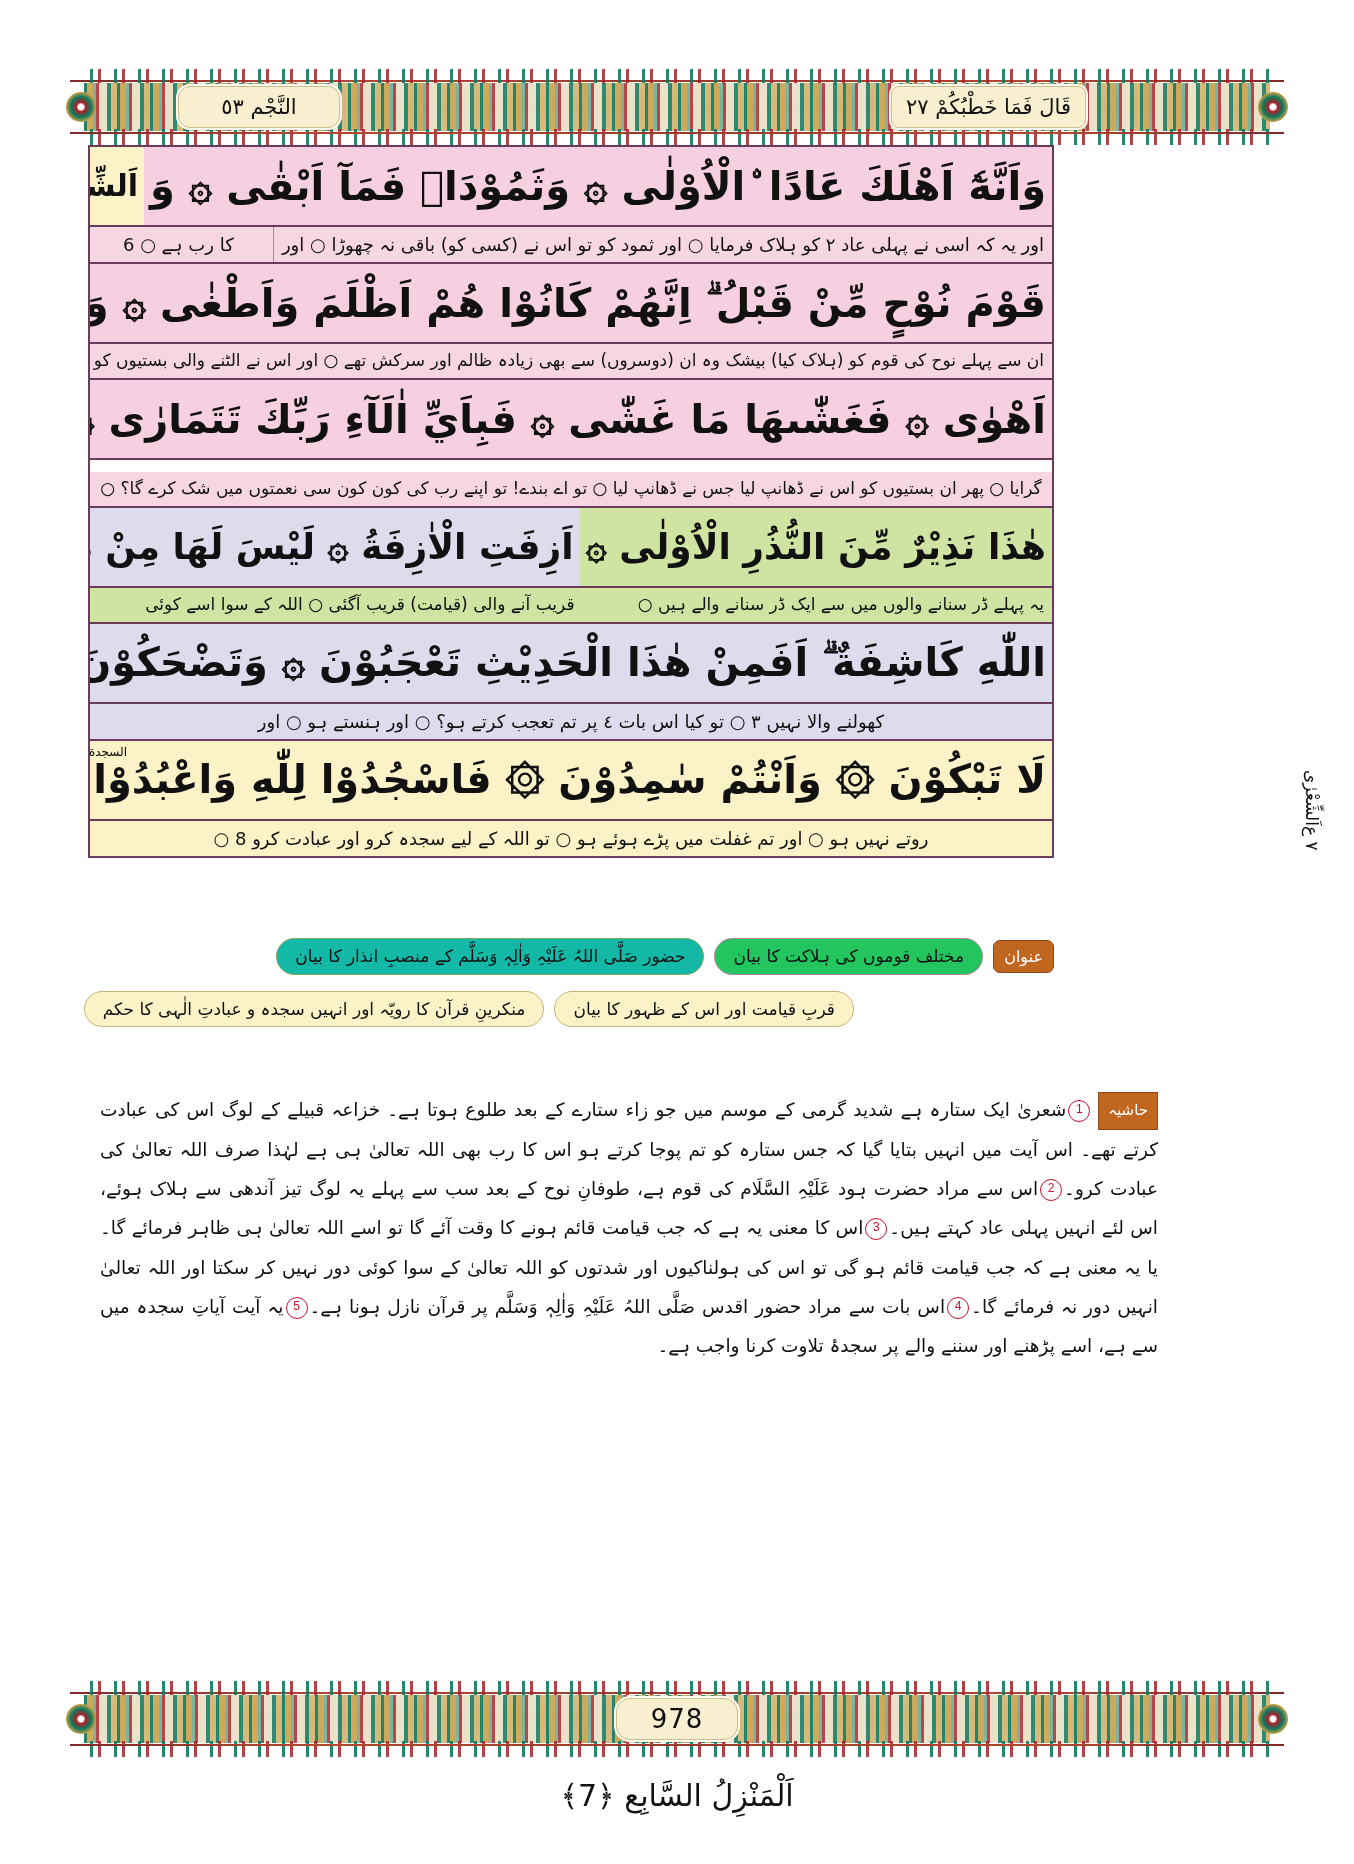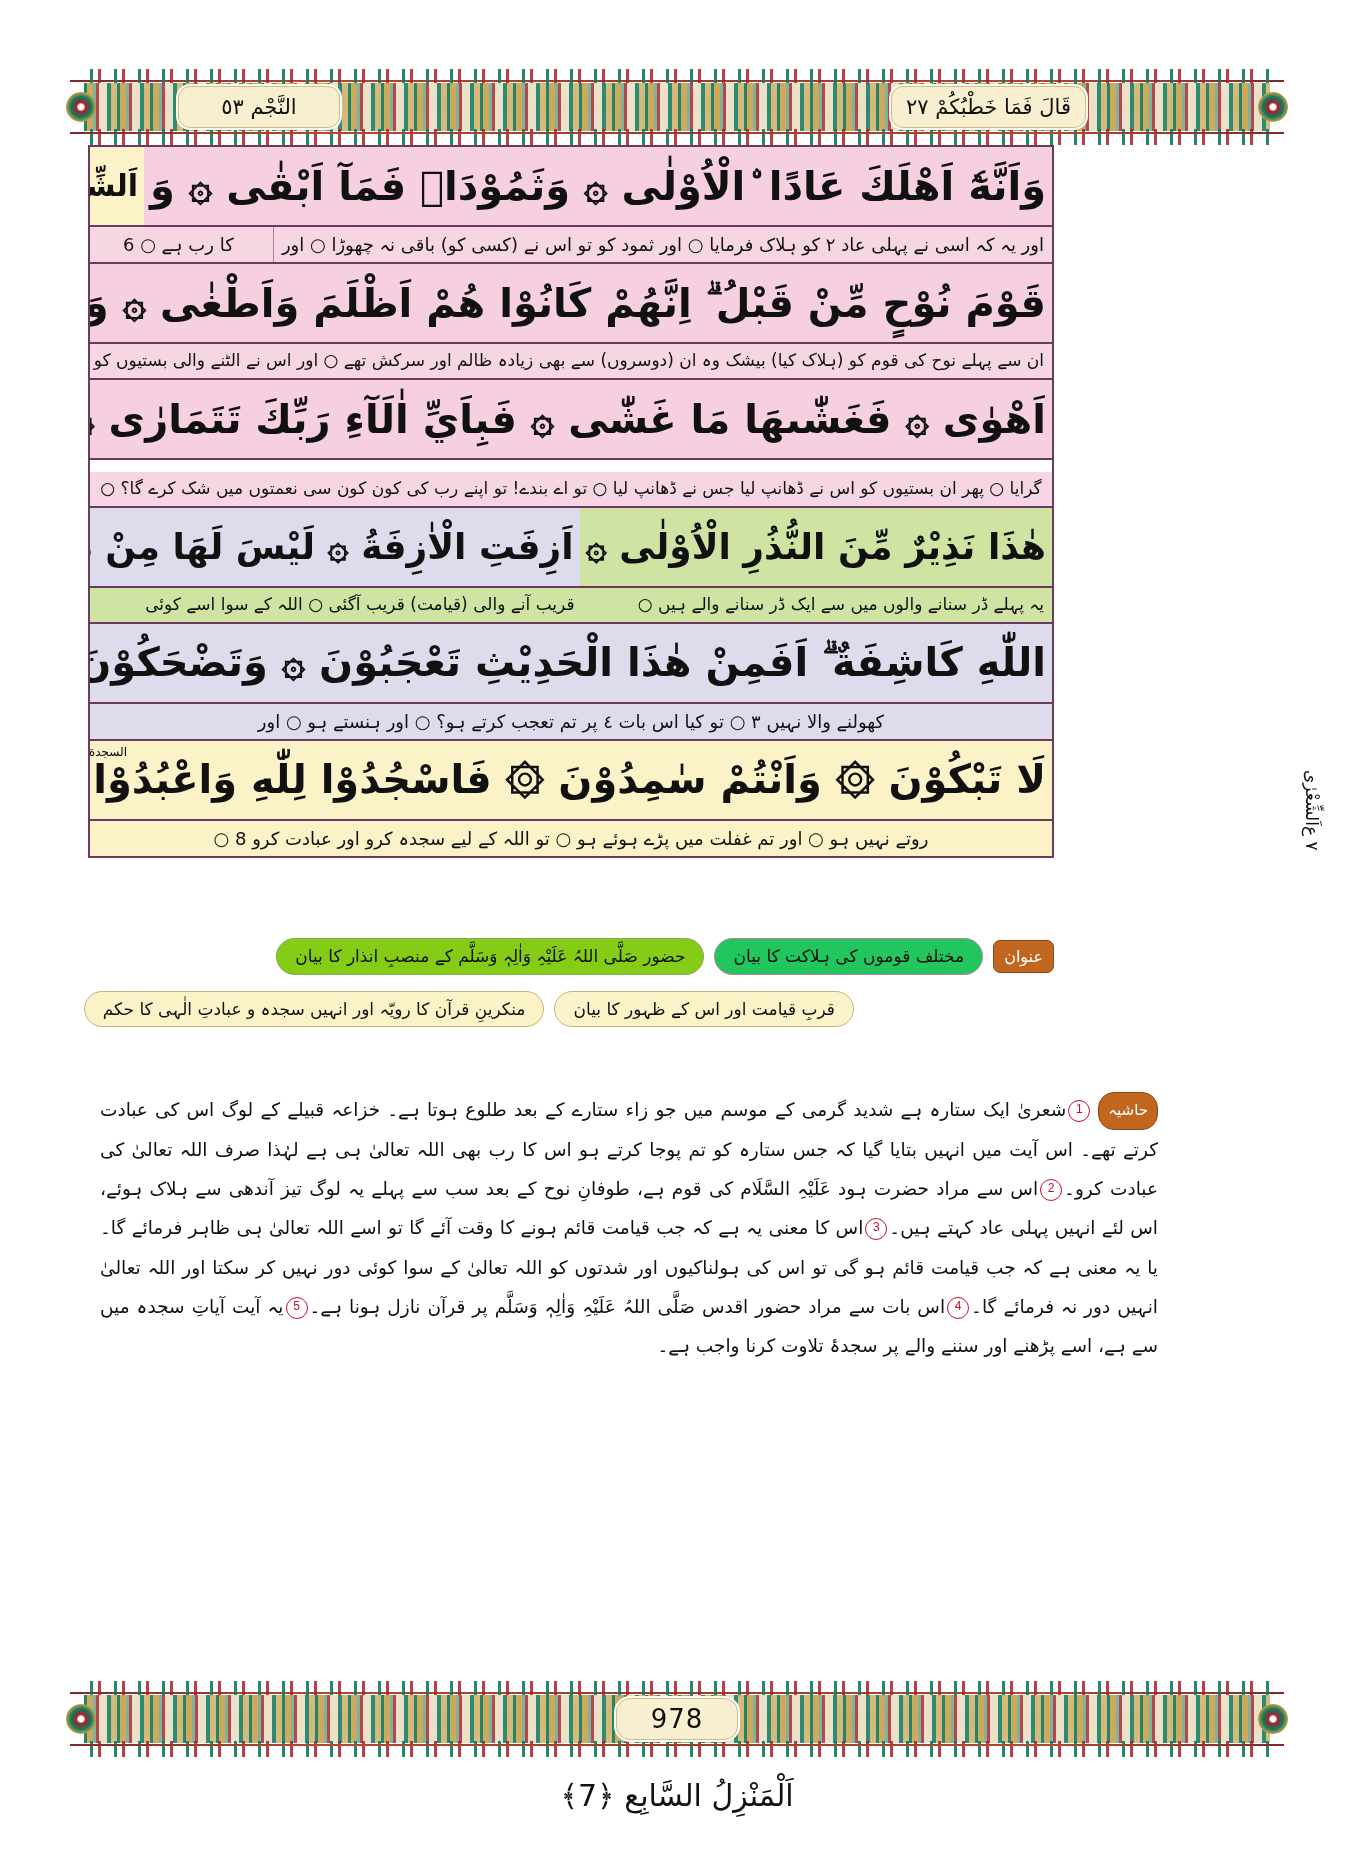--- a/index.html
+++ b/index.html
@@ -101,21 +101,21 @@
   }
   .cartouche span {
     font-family: "DejaVu Sans", sans-serif;
     font-size: 21px;
     color: #111;
     direction: rtl;
     white-space: nowrap;
     line-height: 1;
   }
   .cartouche.surah { left: 108px; min-width: 132px; }
-  .cartouche.juz   { right: 198px; min-width: 150px; }
+  .cartouche.juz   { right: 198px; min-width: 150px; border-radius: 8px; }
   .cartouche.pageno {
     left: 50%;
     transform: translate(-50%,-50%);
     min-width: 92px;
     border-radius: 14px;
     text-align: center;
   }
   .cartouche.pageno span {
     font-size: 26px;
     letter-spacing: 1px;
@@ -246,37 +246,37 @@
   }
   .pill.tag {
     background: #c1661f;
     color: #ffffff;
     border: 1px solid #8e4615;
     border-radius: 7px;
     padding: 4px 10px;
     font-size: 16px;
   }
   .pill.pink  { background: #22c55e; border: 1px solid #b87f9d; }
-  .pill.green { background: #84cc16; border: 1px solid #8aa55f; }
+  .pill.green { background: #14b8a6; border: 1px solid #8aa55f; }
   .pill.cream { background: #fbf2c8; border: 1px solid #c4b477; }
 
   
   .footnotes {
     position: absolute;
     left: 100px;
     top: 1090px;
     width: 1058px;
     direction: rtl;
     text-align: justify;
   }
   .fn-head {
     background: #c1661f;
     color: #ffffff;
     border: 1px solid #8e4615;
-    border-radius: 16px;
+    border-radius: 0;
     padding: 2px 9px;
     font-size: 15px;
     display: inline-block;
     vertical-align: middle;
     margin-left: 6px;
   }
   .fn-body {
     font-family: "DejaVu Sans", sans-serif;
     font-size: 18.5px;
     line-height: 2.12;

